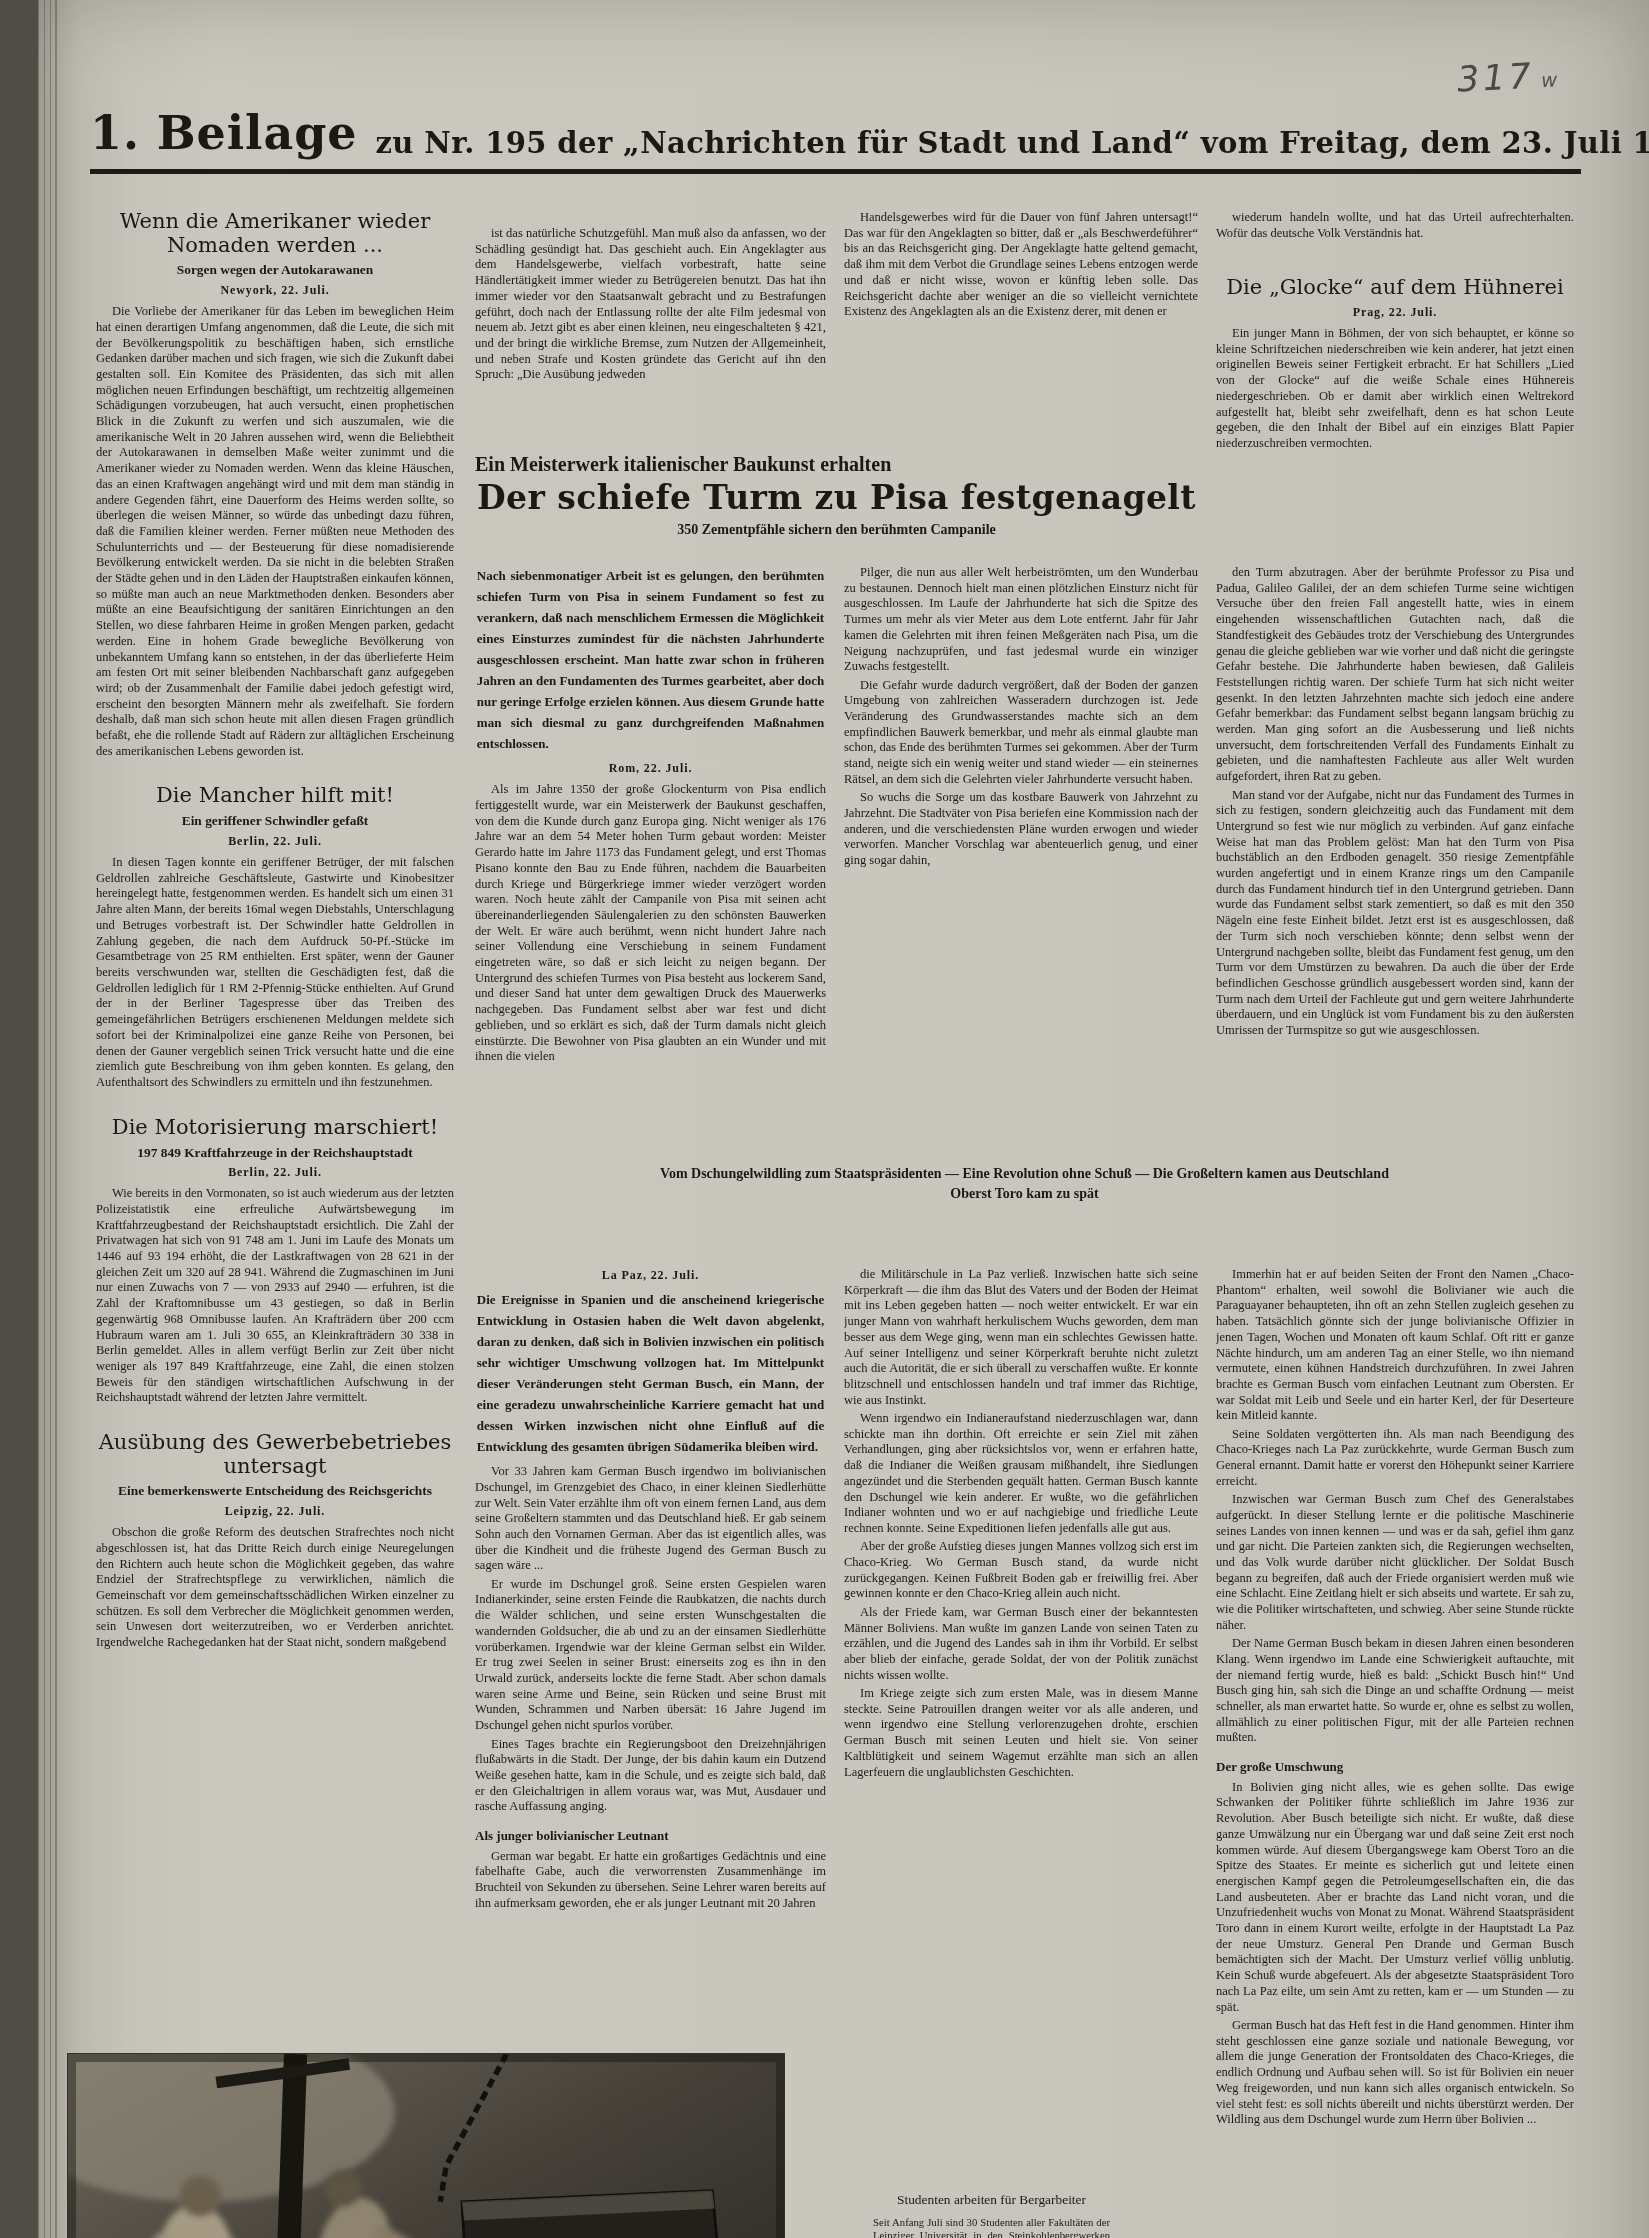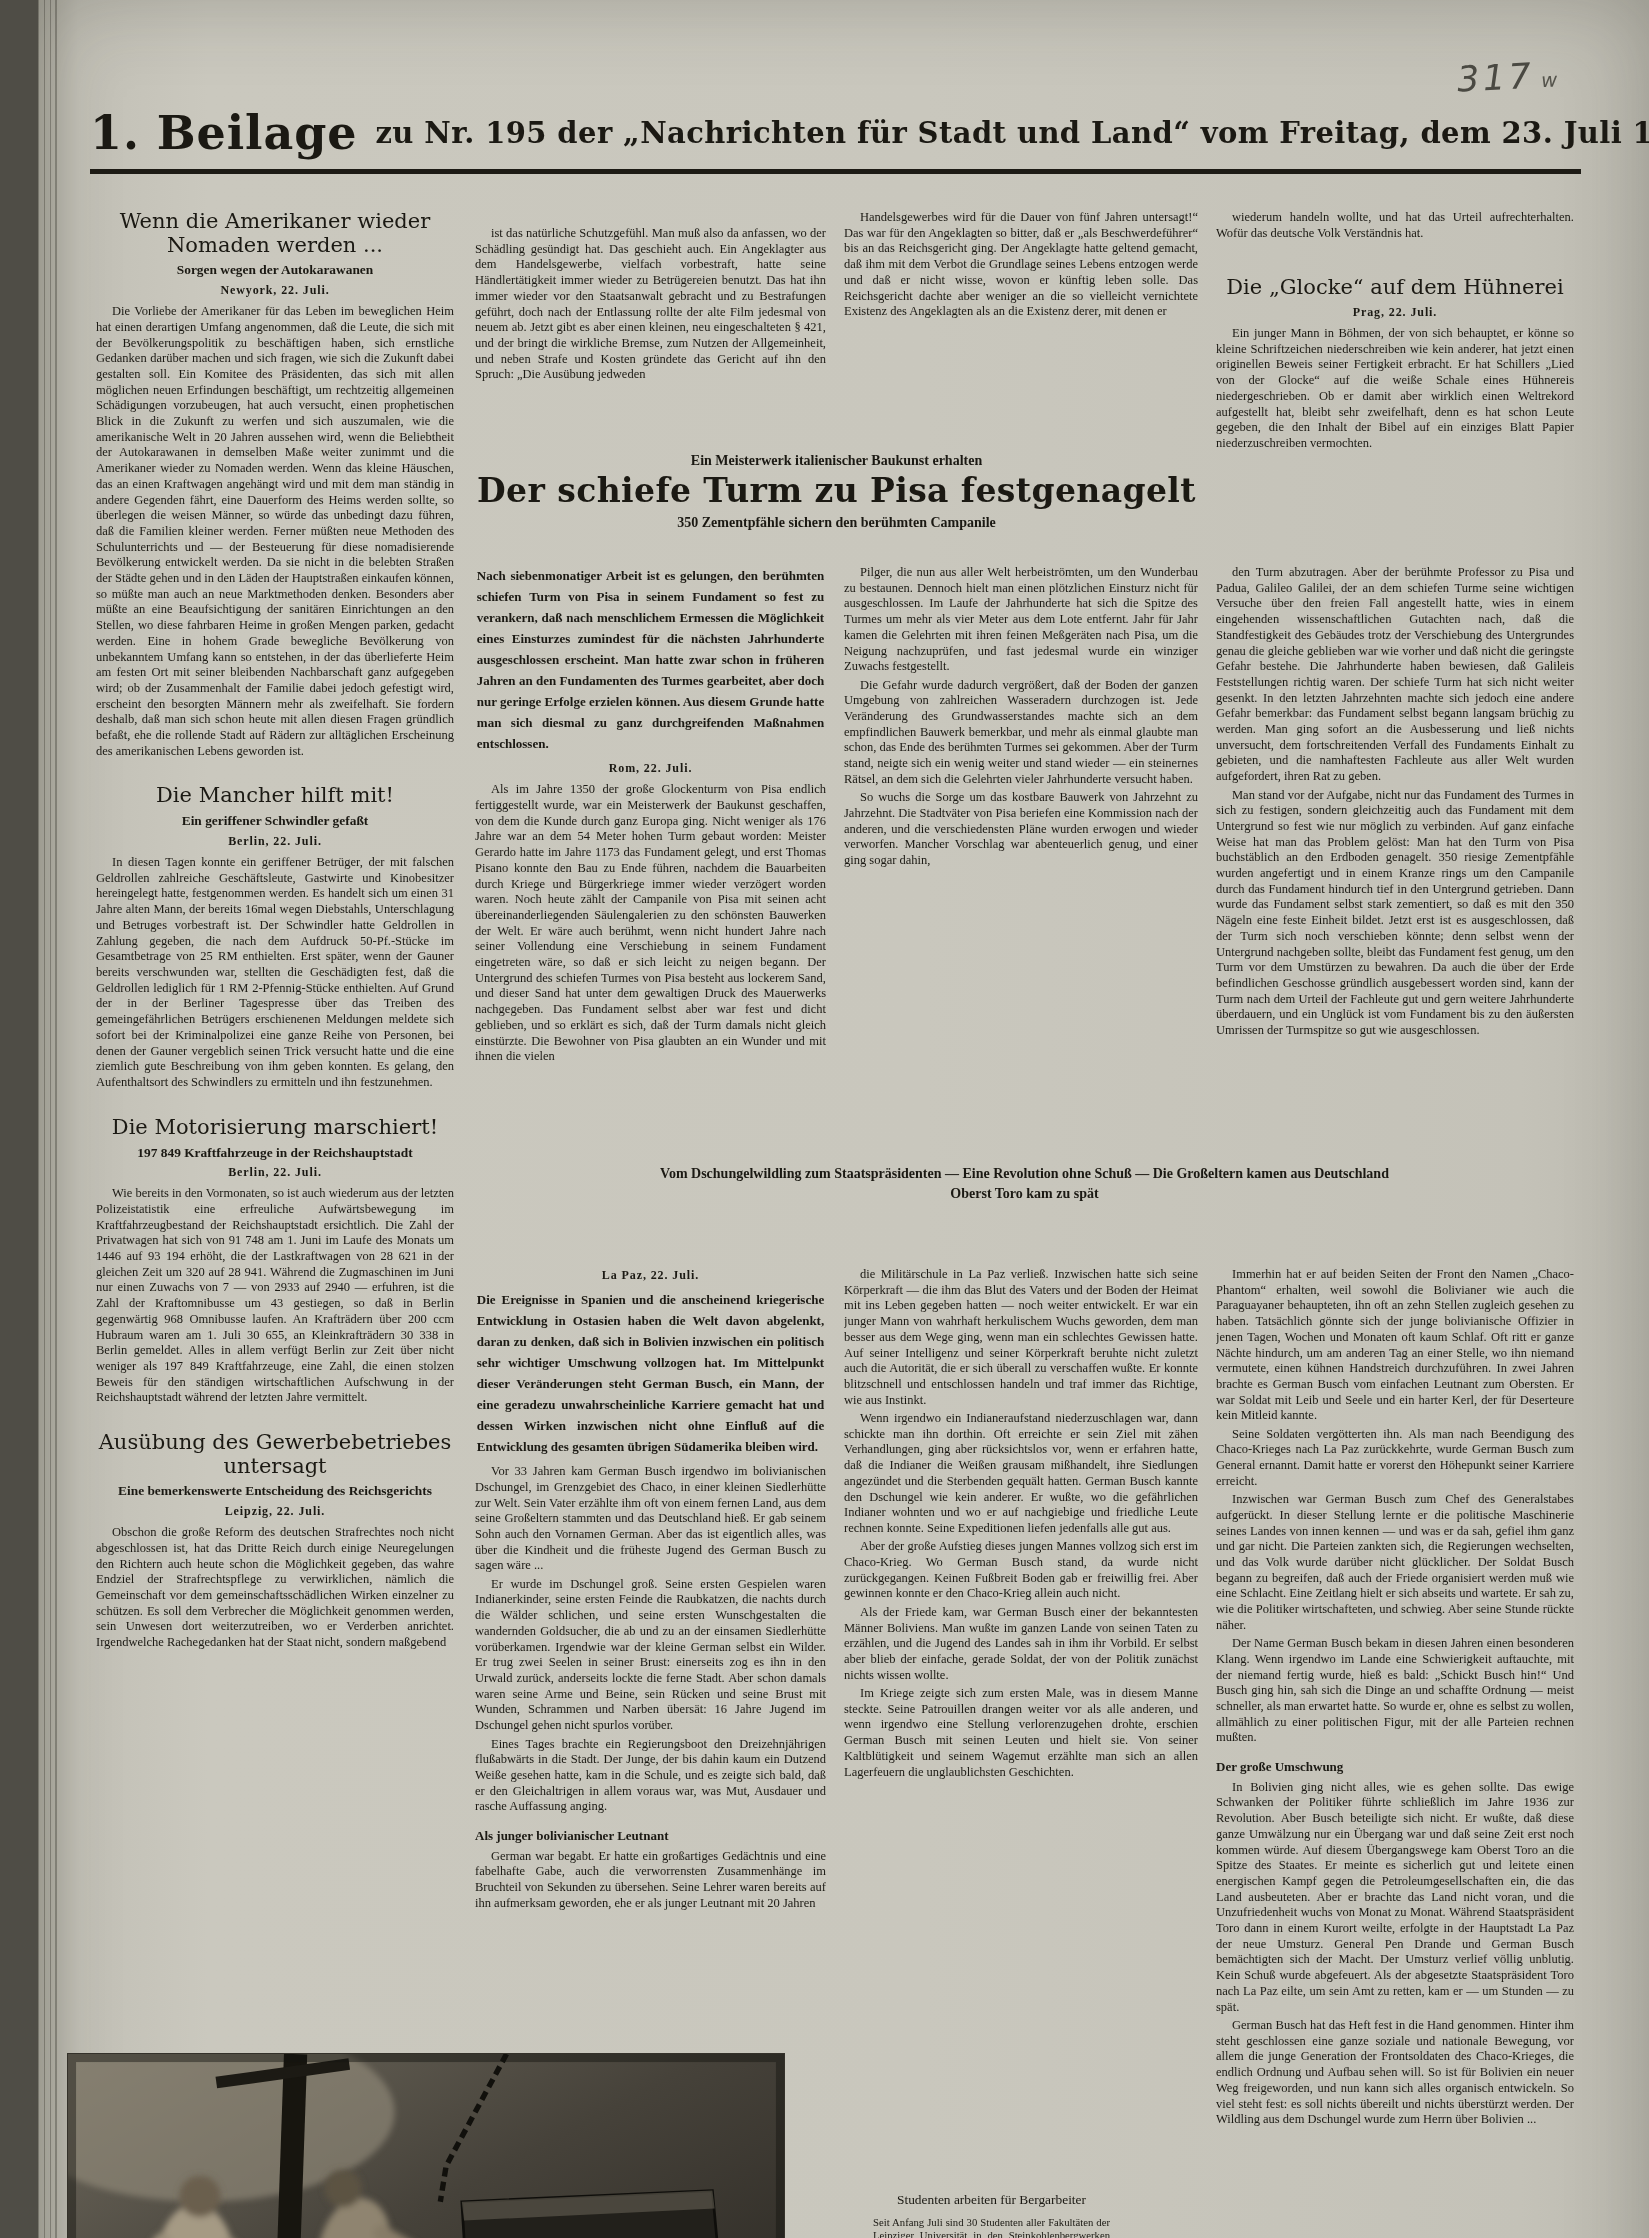--- a/index.html
+++ b/index.html
@@ -20,32 +20,32 @@
     opacity:.7;
   }
   .handwritten{
     position:absolute;left:1457px;top:57px;
     font-family:"DejaVu Sans", sans-serif;font-style:italic;
     font-size:35px;color:#4a4942;letter-spacing:3.6px;
     transform:rotate(-3deg);
   }
   .hw-mark{font-size:19.7px;letter-spacing:0;color:#55544c;margin-left:6.3px;}
   .masthead{position:absolute;left:90px;top:106px;width:1491px;}
-  .masthead-line{display:flex;align-items:center;gap:18px;font-family:"DejaVu Serif", serif;font-weight:bold;white-space:nowrap;}
+  .masthead-line{display:flex;align-items:flex-end;gap:18px;font-family:"DejaVu Serif", serif;font-weight:bold;white-space:nowrap;}
   .masthead-edition{font-size:46px;letter-spacing:0.9px;}
   .masthead-rest{font-size:29px;letter-spacing:0.4px;}
   .masthead-rule{margin-top:9px;height:4.5px;background:#1d1b15;}
   .abs{position:absolute;overflow:hidden;}
   .body-text{font-size:12.5px;line-height:15.7px;text-align:justify;}
   .para{margin:0 0 2.7px 0;text-indent:16px;}
   .head-lg{font-family:"DejaVu Serif", serif;font-weight:normal;text-align:center;font-size:21px;line-height:1.12;margin:0 0 5.4px 0;}
   .head-sub{font-weight:bold;text-align:center;font-size:13.4px;line-height:1.2;margin:1.8px 0 4.5px 0;}
   .dateline{text-align:center;font-weight:bold;font-size:12px;letter-spacing:0.9px;margin:0.9px 0 5.4px 0;}
   .article{margin-bottom:25px;}
-  .kicker{font-weight:bold;text-align:center;font-size:14px;margin:0 0 4.5px 0;font-family:Liberation Serif, serif;}
+  .kicker{font-weight:bold;text-align:left;font-size:20px;margin:0 0 4.5px 0;font-family:Liberation Serif, serif;}
   .display-head{font-family:"DejaVu Serif", serif;font-weight:bold;text-align:center;font-size:33px;line-height:1.05;margin:0;letter-spacing:0.4px;}
   .cross-sub{font-weight:bold;text-align:center;font-size:14px;margin:6.3px 0 0 0;line-height:1.25;}
   .lead{font-weight:bold;font-size:13px;line-height:21px;text-align:justify;margin:0 0 7.2px 0;padding:0 1.8px;}
   .sub-inline{font-weight:bold;font-size:13px;margin:12.5px 0 5.4px 0;text-indent:0;}
   .photo{border:1.3px solid #34312a;background:#3a372f;}
   .photo svg{display:block;}
   .caption-head{font-weight:normal;font-size:13.4px;text-align:center;line-height:1.25;margin:0 0 7.2px 0;}
   .caption-text{font-size:10.7px;line-height:13.4px;text-align:justify;}
   .caption-text .para{text-indent:0;margin-bottom:3.6px;}
 </style>

